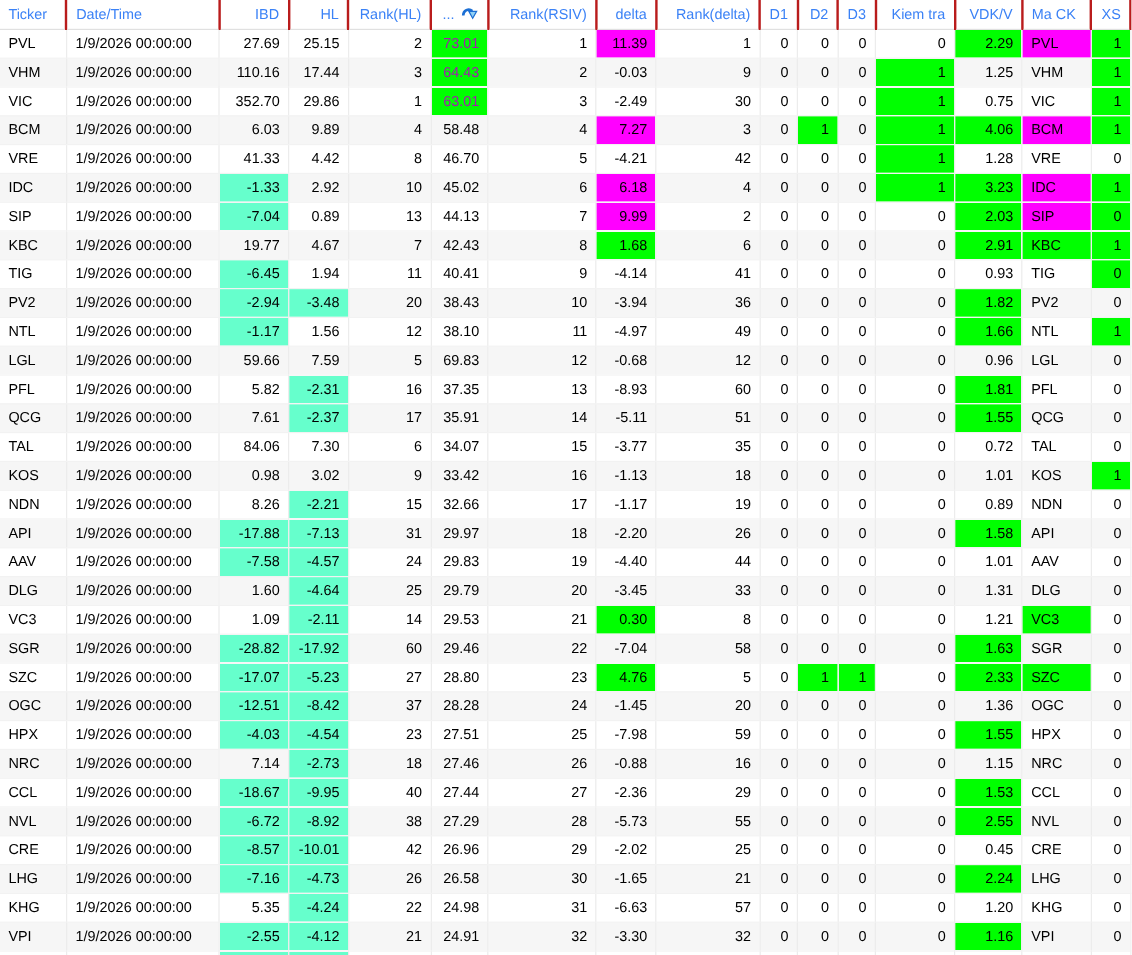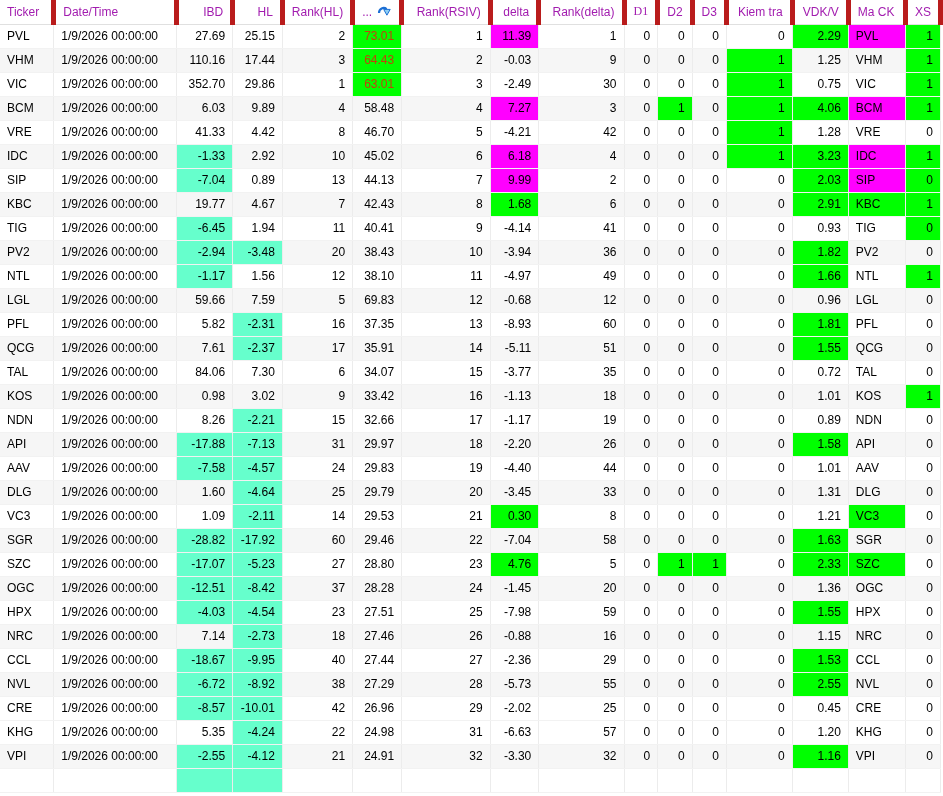--- a/index.html
+++ b/index.html
@@ -20,37 +20,37 @@
     height:24px;
     box-sizing:border-box;
     padding:0 7px;
     white-space:nowrap;
     overflow:hidden;
     font-weight:400;
     font-size:12px;
   }
   thead th{
     background:#fff;
-    border-right:5px solid #b91c1c;
+    border-right:2px solid #b91c1c;
     border-bottom:1px solid #e0e0e0;
-    color:#a21caf;
+    color:#3b82f6;
     margin-left:8px;
   }
   td{
     border-right:1px solid #ececec;
     border-bottom:1px solid #f2f2f2;
     background:#fff;
   }
   tr.even td{background:#f6f6f6}
   .a-l{text-align:left}
   .a-r{text-align:right}
   td.bg-green, tr.even td.bg-green{background:#00ff00}
   td.bg-magenta, tr.even td.bg-magenta{background:#ff00ff}
   td.bg-teal, tr.even td.bg-teal{background:#66ffcc}
-  td.txt-blue{color:#c2410c}
+  td.txt-blue{color:#a21caf}
   th .sort-ic{vertical-align:-2px;margin-left:5px}
 </style>
 </head>
 <body>
 
 <div class="viewport">
   <table>
     <thead>
       <tr id="hdr">
           <th class="a-l" style="width: 57px;"><span>Ticker</span></th>
@@ -58,21 +58,21 @@
           <th class="a-r" style="width: 59px;"><span>IBD</span></th>
           <th class="a-r" style="width: 50px;"><span>HL</span></th>
           <th class="a-r" style="width: 69px;"><span>Rank(HL)</span></th>
           <th class="a-r" style="width: 48px;"><span>...</span><svg class="sort-ic" width="15" height="13" viewBox="0 0 15 13">
               <path d="M2 8 C2 3.6 6.6 1.6 9.6 4.2" fill="none" stroke="#1c6fd4" stroke-width="2.2"></path>
               <path d="M6.7 4.4 L13.2 4.4 L9.9 10.2 Z" fill="#8fd0f5" stroke="#1c6fd4" stroke-width="1"></path>
             </svg></th>
           <th class="a-r" style="width: 92px;"><span>Rank(RSIV)</span></th>
           <th class="a-r" style="width: 51px;"><span>delta</span></th>
           <th class="a-r" style="width: 88px;"><span>Rank(delta)</span></th>
-          <th class="a-r" style="width: 30px; font-family: Liberation Serif, serif;"><span>D1</span></th>
+          <th class="a-r" style="width: 30px;"><span>D1</span></th>
           <th class="a-r" style="width: 34px;"><span>D2</span></th>
           <th class="a-r" style="width: 31px;"><span>D3</span></th>
           <th class="a-r" style="width: 67px;"><span>Kiem tra</span></th>
           <th class="a-r" style="width: 57px;"><span>VDK/V</span></th>
           <th class="a-l" style="width: 58px;"><span>Ma CK</span></th>
           <th class="a-r" style="width: 33px;"><span>XS</span></th>
         </tr>
     </thead>
     <tbody id="tbody">
         <tr>
@@ -590,20 +590,38 @@
           <td class="a-r">-2.02</td>
           <td class="a-r">25</td>
           <td class="a-r">0</td>
           <td class="a-r">0</td>
           <td class="a-r">0</td>
           <td class="a-r">0</td>
           <td class="a-r">0.45</td>
           <td class="a-l">CRE</td>
           <td class="a-r">0</td>
         </tr>
+        <tr class="even">
+          <td class="a-l">LHG</td>
+          <td class="a-l">1/9/2026 00:00:00</td>
+          <td class="a-r bg-teal">-7.16</td>
+          <td class="a-r bg-teal">-4.73</td>
+          <td class="a-r">26</td>
+          <td class="a-r">26.58</td>
+          <td class="a-r">30</td>
+          <td class="a-r">-1.65</td>
+          <td class="a-r">21</td>
+          <td class="a-r">0</td>
+          <td class="a-r">0</td>
+          <td class="a-r">0</td>
+          <td class="a-r">0</td>
+          <td class="a-r bg-green">2.24</td>
+          <td class="a-l">LHG</td>
+          <td class="a-r">0</td>
+        </tr>
         <tr>
           <td class="a-l">KHG</td>
           <td class="a-l">1/9/2026 00:00:00</td>
           <td class="a-r">5.35</td>
           <td class="a-r bg-teal">-4.24</td>
           <td class="a-r">22</td>
           <td class="a-r">24.98</td>
           <td class="a-r">31</td>
           <td class="a-r">-6.63</td>
           <td class="a-r">57</td>

